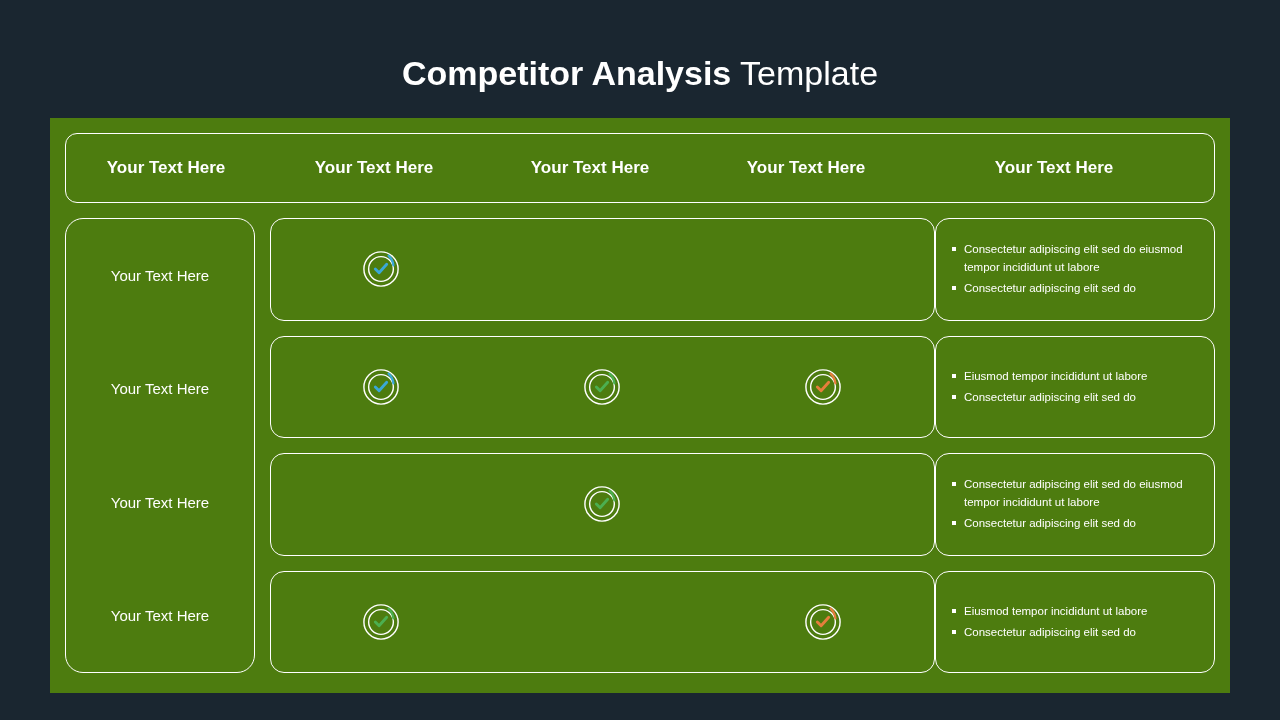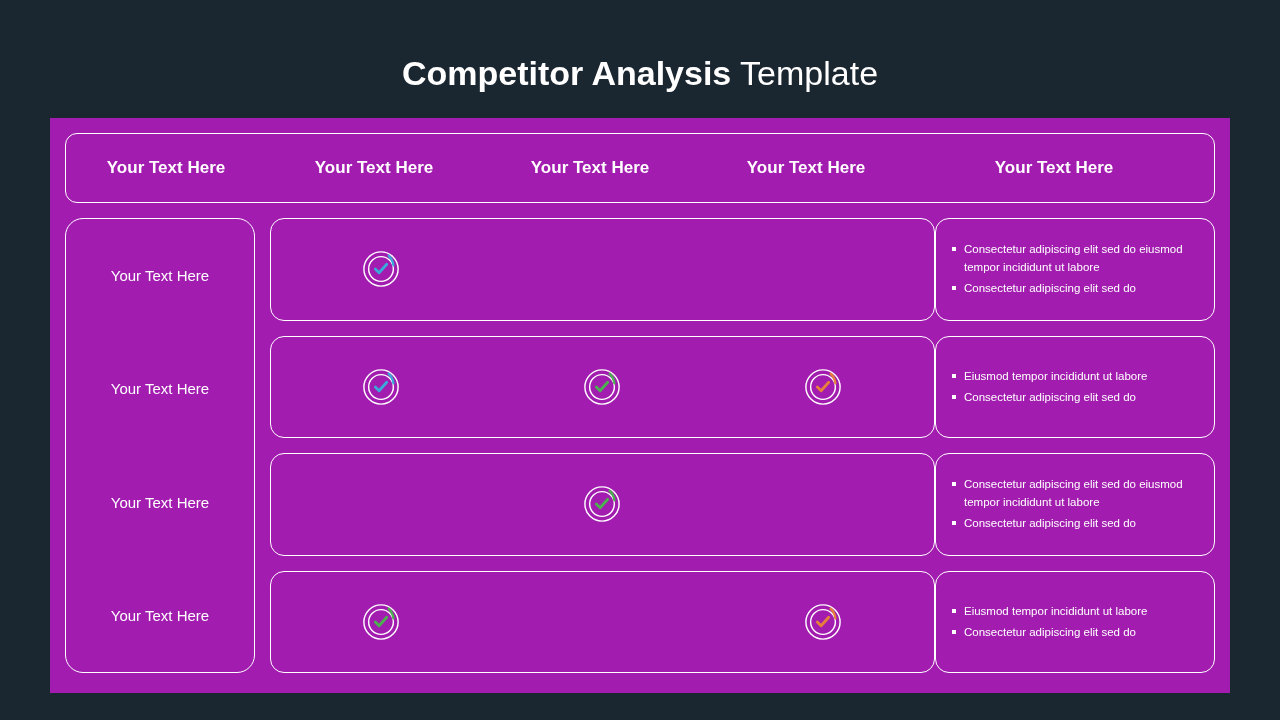--- a/index.html
+++ b/index.html
@@ -15,21 +15,21 @@
     color: #fff;
     font-size: 34px;
     padding-top: 40px;
     padding-bottom: 25px;
     margin-top: 14px;
   }
   .title .bold { font-weight: 700; }
   .title .light { font-weight: 400; }
   .panel {
     margin: 0 50px;
-    background: #a21caf;
+    background: #4d7c0f;
     padding: 15px;
     height: 575px;
   }
   .header-row {
     border: 1.5px solid #fff;
     border-radius: 12px;
     height: 70px;
     display: flex;
     align-items: center;
     margin-bottom: 15px;

